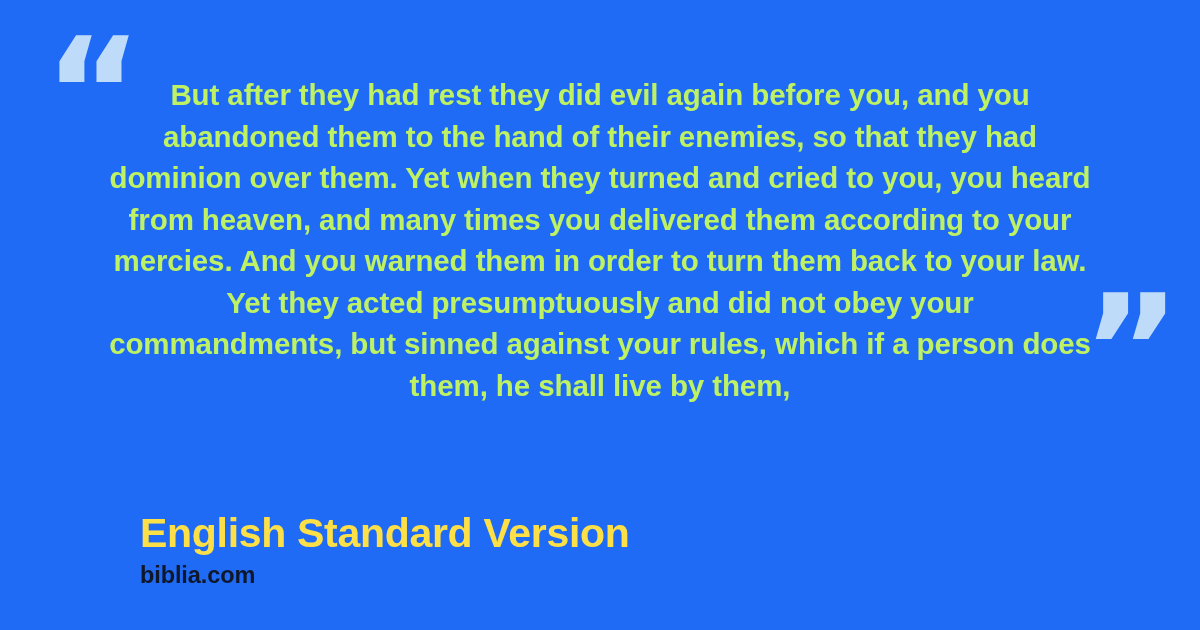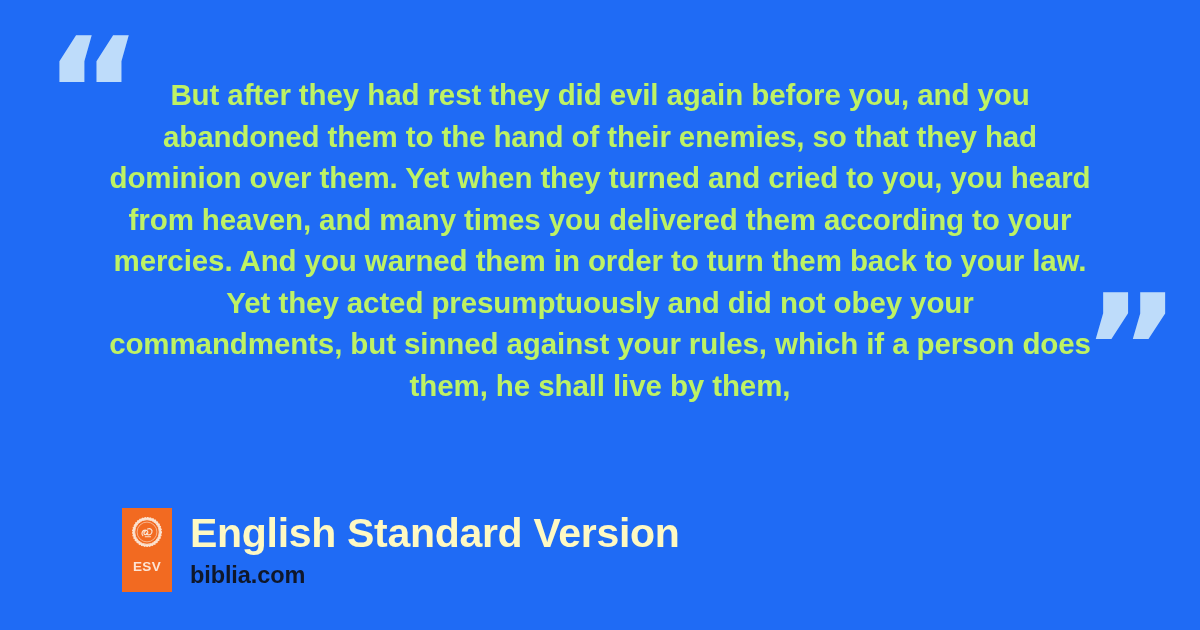--- a/index.html
+++ b/index.html
@@ -92,21 +92,21 @@
     line-height: 1;
   }
   #brand-text {
     margin-left: 18px;
     display: flex;
     flex-direction: column;
     justify-content: flex-start;
     padding-top: 1px;
   }
   #brand-title {
-    color: #fef9c3;
+    color: #fde047;
     font-family: "Liberation Sans", sans-serif;
     font-weight: 700;
     font-size: 41px;
     line-height: 48px;
     letter-spacing: -0.3px;
   }
   #brand-url {
     color: #0f172a;
     font-family: Liberation Sans, sans-serif;
     font-weight: 700;
@@ -122,35 +122,20 @@
 <div id="card">
 
   <span id="quote-open" class="quote-mark">“</span>
 
   <div id="quote-text">But after they had rest they did evil again before you, and you abandoned them to the hand of their enemies, so that they had dominion over them. Yet when they turned and cried to you, you heard from heaven, and many times you delivered them according to your mercies. And you warned them in order to turn them back to your law. Yet they acted presumptuously and did not obey your commandments, but sinned against your rules, which if a person does them, he shall live by them,</div>
 
   <span id="quote-close" class="quote-mark">”</span>
 
   <div id="brand">
 
-    <div id="esv-badge">
-      <svg id="esv-seal" viewBox="0 0 100 100" aria-hidden="true">
-        <g>
-          <circle cx="50" cy="50" r="48" fill="#fbe3d2"></circle>
-          <circle cx="50" cy="50" r="48" fill="none" stroke="#fbe3d2" stroke-width="4" stroke-dasharray="5 4"></circle>
-          <circle cx="50" cy="50" r="41" fill="#f26a21"></circle>
-          <circle cx="50" cy="50" r="41" fill="none" stroke="#fbe3d2" stroke-width="3"></circle>
-          <circle cx="50" cy="50" r="33" fill="#f26a21" stroke="#fbe3d2" stroke-width="2"></circle>
-          <path d="M36 62 C30 56, 34 44, 44 44 C54 44, 56 54, 48 58 C40 62, 36 52, 44 48" fill="none" stroke="#fbe3d2" stroke-width="4" stroke-linecap="round"></path>
-          <path d="M52 40 C60 36, 70 42, 66 52 C62 62, 50 62, 48 54" fill="none" stroke="#fbe3d2" stroke-width="4" stroke-linecap="round"></path>
-          <path d="M44 66 L62 66" stroke="#fbe3d2" stroke-width="3.5" stroke-linecap="round"></path>
-        </g>
-      </svg>
-      <span id="esv-badge-label">ESV</span>
-    </div>
 
     <div id="brand-text">
       <div id="brand-title">English Standard Version</div>
       <div id="brand-url">biblia.com</div>
     </div>
 
   </div>
 </div>
 
 </body></html>

